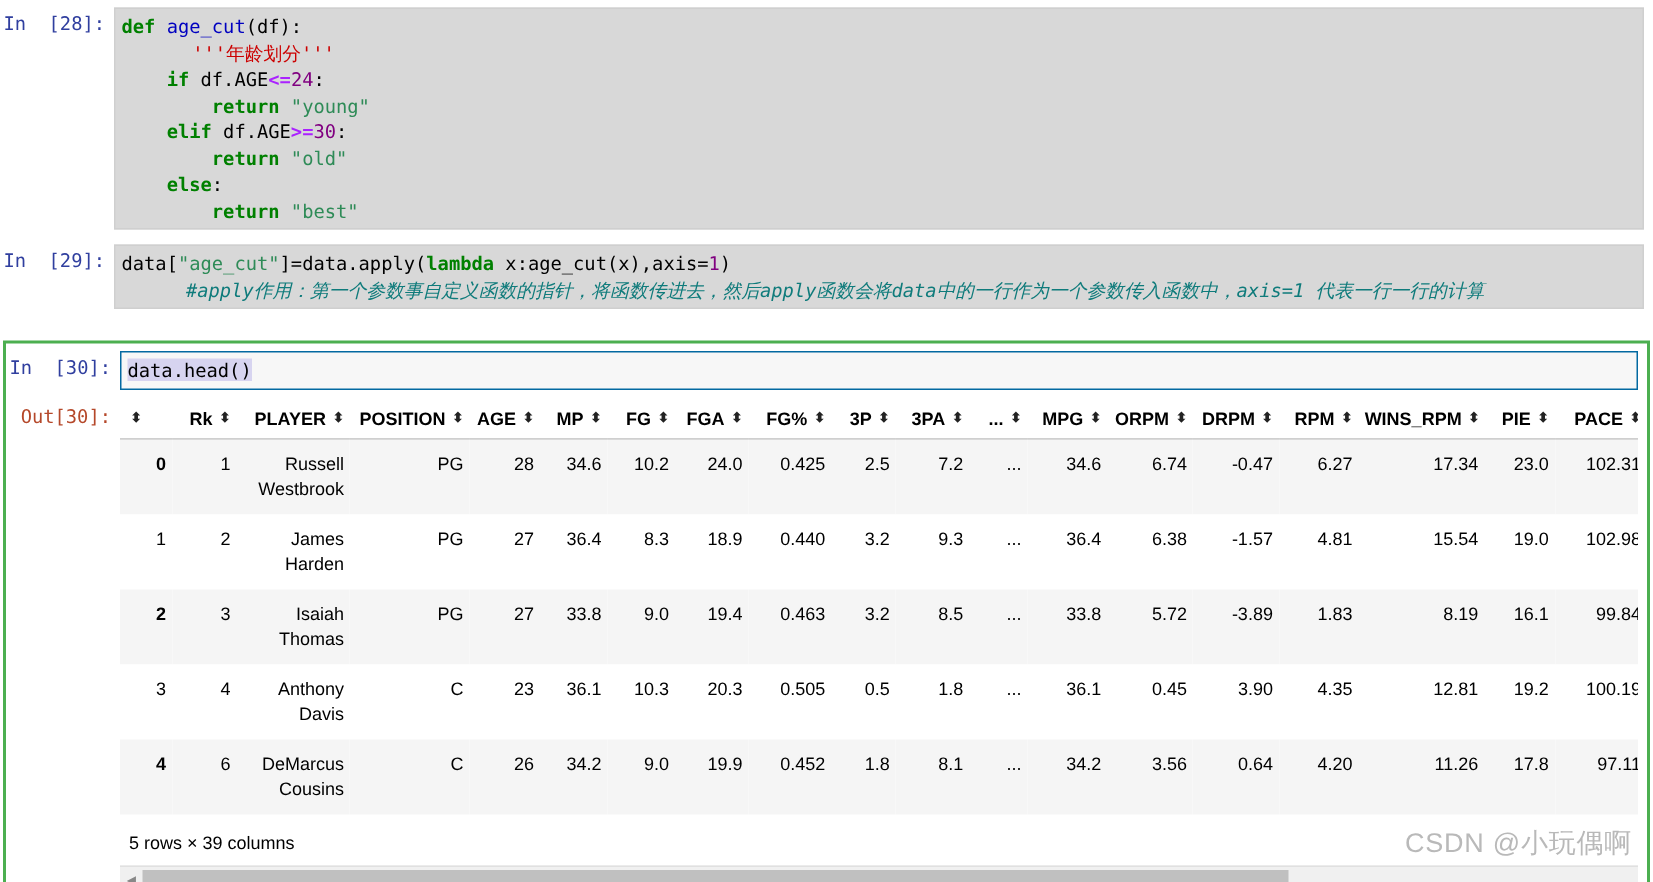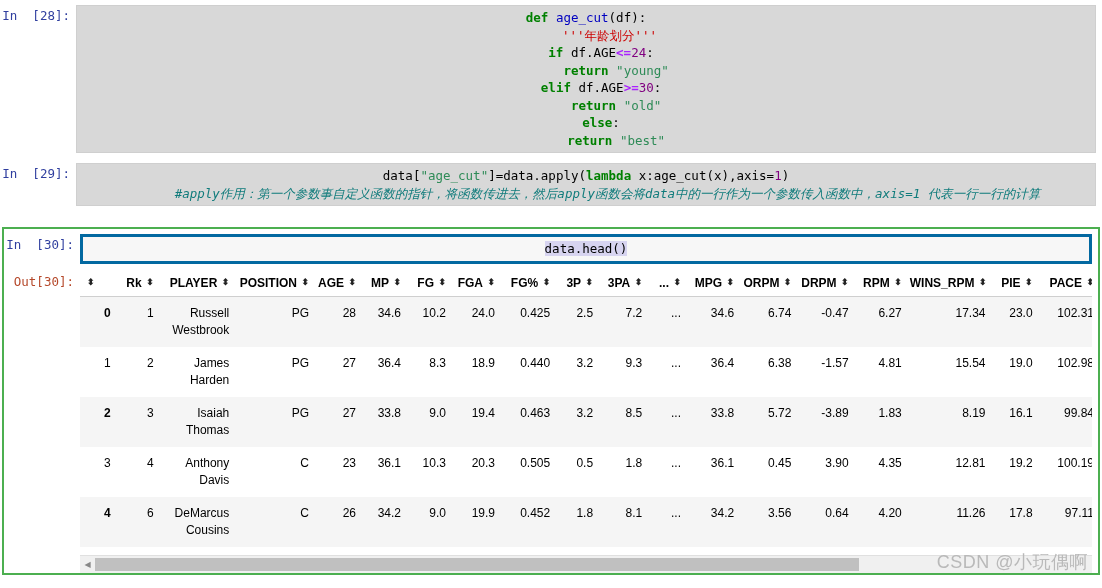--- a/index.html
+++ b/index.html
@@ -39,21 +39,20 @@
   .prompt.out {
     color: #b5482a;
   }
   .input-area {
     flex: 1 1 auto;
     min-width: 0;
     border: 1px solid #cfcfcf;
     background: #d8d8d8;
     padding: 3px 4px 3px 4px;
     box-sizing: border-box;
-    text-align: center;
   }
   .code {
     font-family: "DejaVu Sans Mono", monospace;
     font-size: 12.5px;
     line-height: 17.5px;
     white-space: pre;
     color: #000000;
     margin: 0;
   }
   .code .kw      { color: #008000; font-weight: bold; }
@@ -68,21 +67,21 @@
     border-bottom: 2px solid #4caf50;
     border-left: 2px solid #4caf50;
     border-right: 2px solid #4caf50;
     margin: 16px 2px 0 2px;
   }
   .selected-group .cell {
     border: none;
   }
   .input-area.active {
     background: #f7f7f7;
-    border: 3px solid #0369a1;
+    border: 1px solid #0369a1;
   }
   .code-selected-text {
     background: #d7d4f0;
   }
 
   
   .out-row {
     display: flex;
     align-items: flex-start;
     padding: 2px 6px 0 0;
@@ -378,20 +377,21 @@
             <td>3.56</td>
             <td>0.64</td>
             <td>4.20</td>
             <td>11.26</td>
             <td>17.8</td>
             <td>97.11</td>
           </tr>
         </tbody>
       </table>
 
+      <div class="df-shape">5 rows × 39 columns</div>
 
       <div class="hscroll">
         <div class="arrow">◀</div>
         <div class="track">
           <div class="thumb"></div>
         </div>
       </div>
 
     </div>
   </div>

